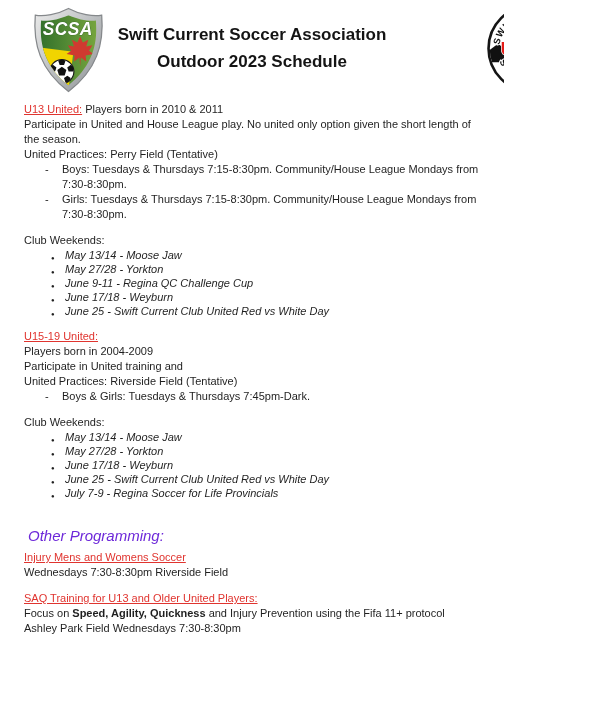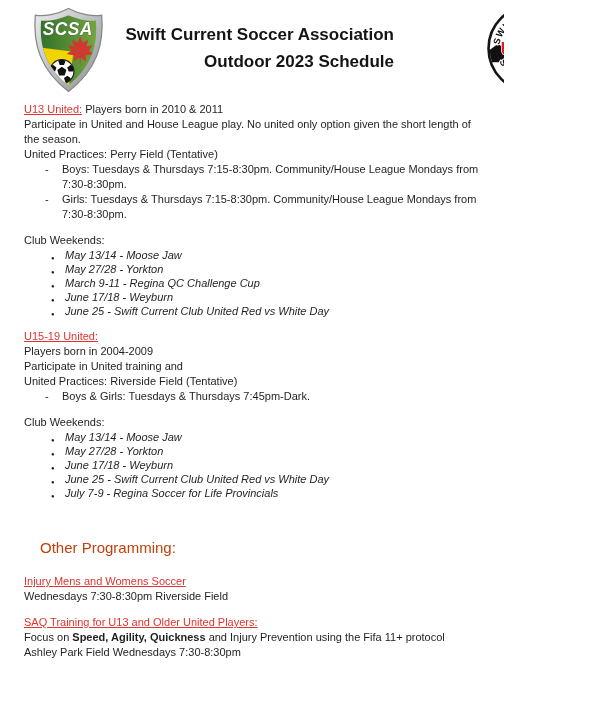--- a/index.html
+++ b/index.html
@@ -6,39 +6,39 @@
   .page {
     position:relative; width:504px; height:717px; overflow:hidden;
     background:#ffffff; font-family:"Liberation Sans", sans-serif;
     color:#1f1f1f; font-size:11px; line-height:15px;
   }
   
   .header { position:relative; height:94px; }
   .crest-logo { position:absolute; left:27px; top:6px; width:83px; height:88px; }
   .club-logo  { position:absolute; left:485px; top:2px; width:93px; height:93px; }
   .titles {
-    position:absolute; left:110px; right:110px; top:21px; text-align:right;
+    position:absolute; left:110px; right:110px; top:21px; text-align:center;
     font-weight:bold; font-size:17px; line-height:27px; color:#141414;
   }
   svg text { font-family:"Liberation Sans", sans-serif; }
   
   .content { padding:8px 20px 0 24px; }
   .line { margin:0; }
   .red { color:#e0342f; text-decoration:underline; text-decoration-color:#e0342f; }
   .b { font-weight:bold; }
   .dash-row { position:relative; padding-left:38px; }
   .dash-row::before { content:"-"; position:absolute; left:21px; top:0; }
   .bullet-row { position:relative; padding-left:41px; font-style:italic; line-height:14px; }
   .bullet-row::before {
     content:"●"; position:absolute; left:27px; top:3px;
     font-size:6px; font-style:normal; color:#1f1f1f;
   }
   .gap { height:11px; }
   .gap-xl { height:22px; }
-  .other-heading { margin:16px; font-size:15px; line-height:20px; color:#c2410c; }
+  .other-heading { margin:4px; font-size:15px; line-height:20px; font-style:italic; color:#6d28d9; }
 </style>
 </head>
 <body>
 
 <div class="page">
 
   <div class="header">
 
     <svg class="crest-logo" viewBox="0 0 100 106">
       <defs>
@@ -117,21 +117,21 @@
     <p class="line">Participate in United and House League play. No united only option given the short length of the season.</p>
     <p class="line">United Practices: Perry Field (Tentative)</p>
     <div class="dash-row">Boys: Tuesdays &amp; Thursdays 7:15-8:30pm. Community/House League Mondays from 7:30-8:30pm.</div>
     <div class="dash-row">Girls: Tuesdays &amp; Thursdays 7:15-8:30pm. Community/House League Mondays from 7:30-8:30pm.</div>
 
     <div class="gap"></div>
 
     <p class="line">Club Weekends:</p>
     <div class="bullet-row">May 13/14 - Moose Jaw</div>
     <div class="bullet-row">May 27/28 - Yorkton</div>
-    <div class="bullet-row">March 9-11 - Regina QC Challenge Cup</div>
+    <div class="bullet-row">June 9-11 - Regina QC Challenge Cup</div>
     <div class="bullet-row">June 17/18 - Weyburn</div>
     <div class="bullet-row">June 25 - Swift Current Club United Red vs White Day</div>
 
     <div class="gap"></div>
 
     <p class="line"><span class="red">U15-19 United:</span></p>
     <p class="line">Players born in 2004-2009</p>
     <p class="line">Participate in United training and</p>
     <p class="line">United Practices: Riverside Field (Tentative)</p>
     <div class="dash-row">Boys &amp; Girls: Tuesdays &amp; Thursdays 7:45pm-Dark.</div>

